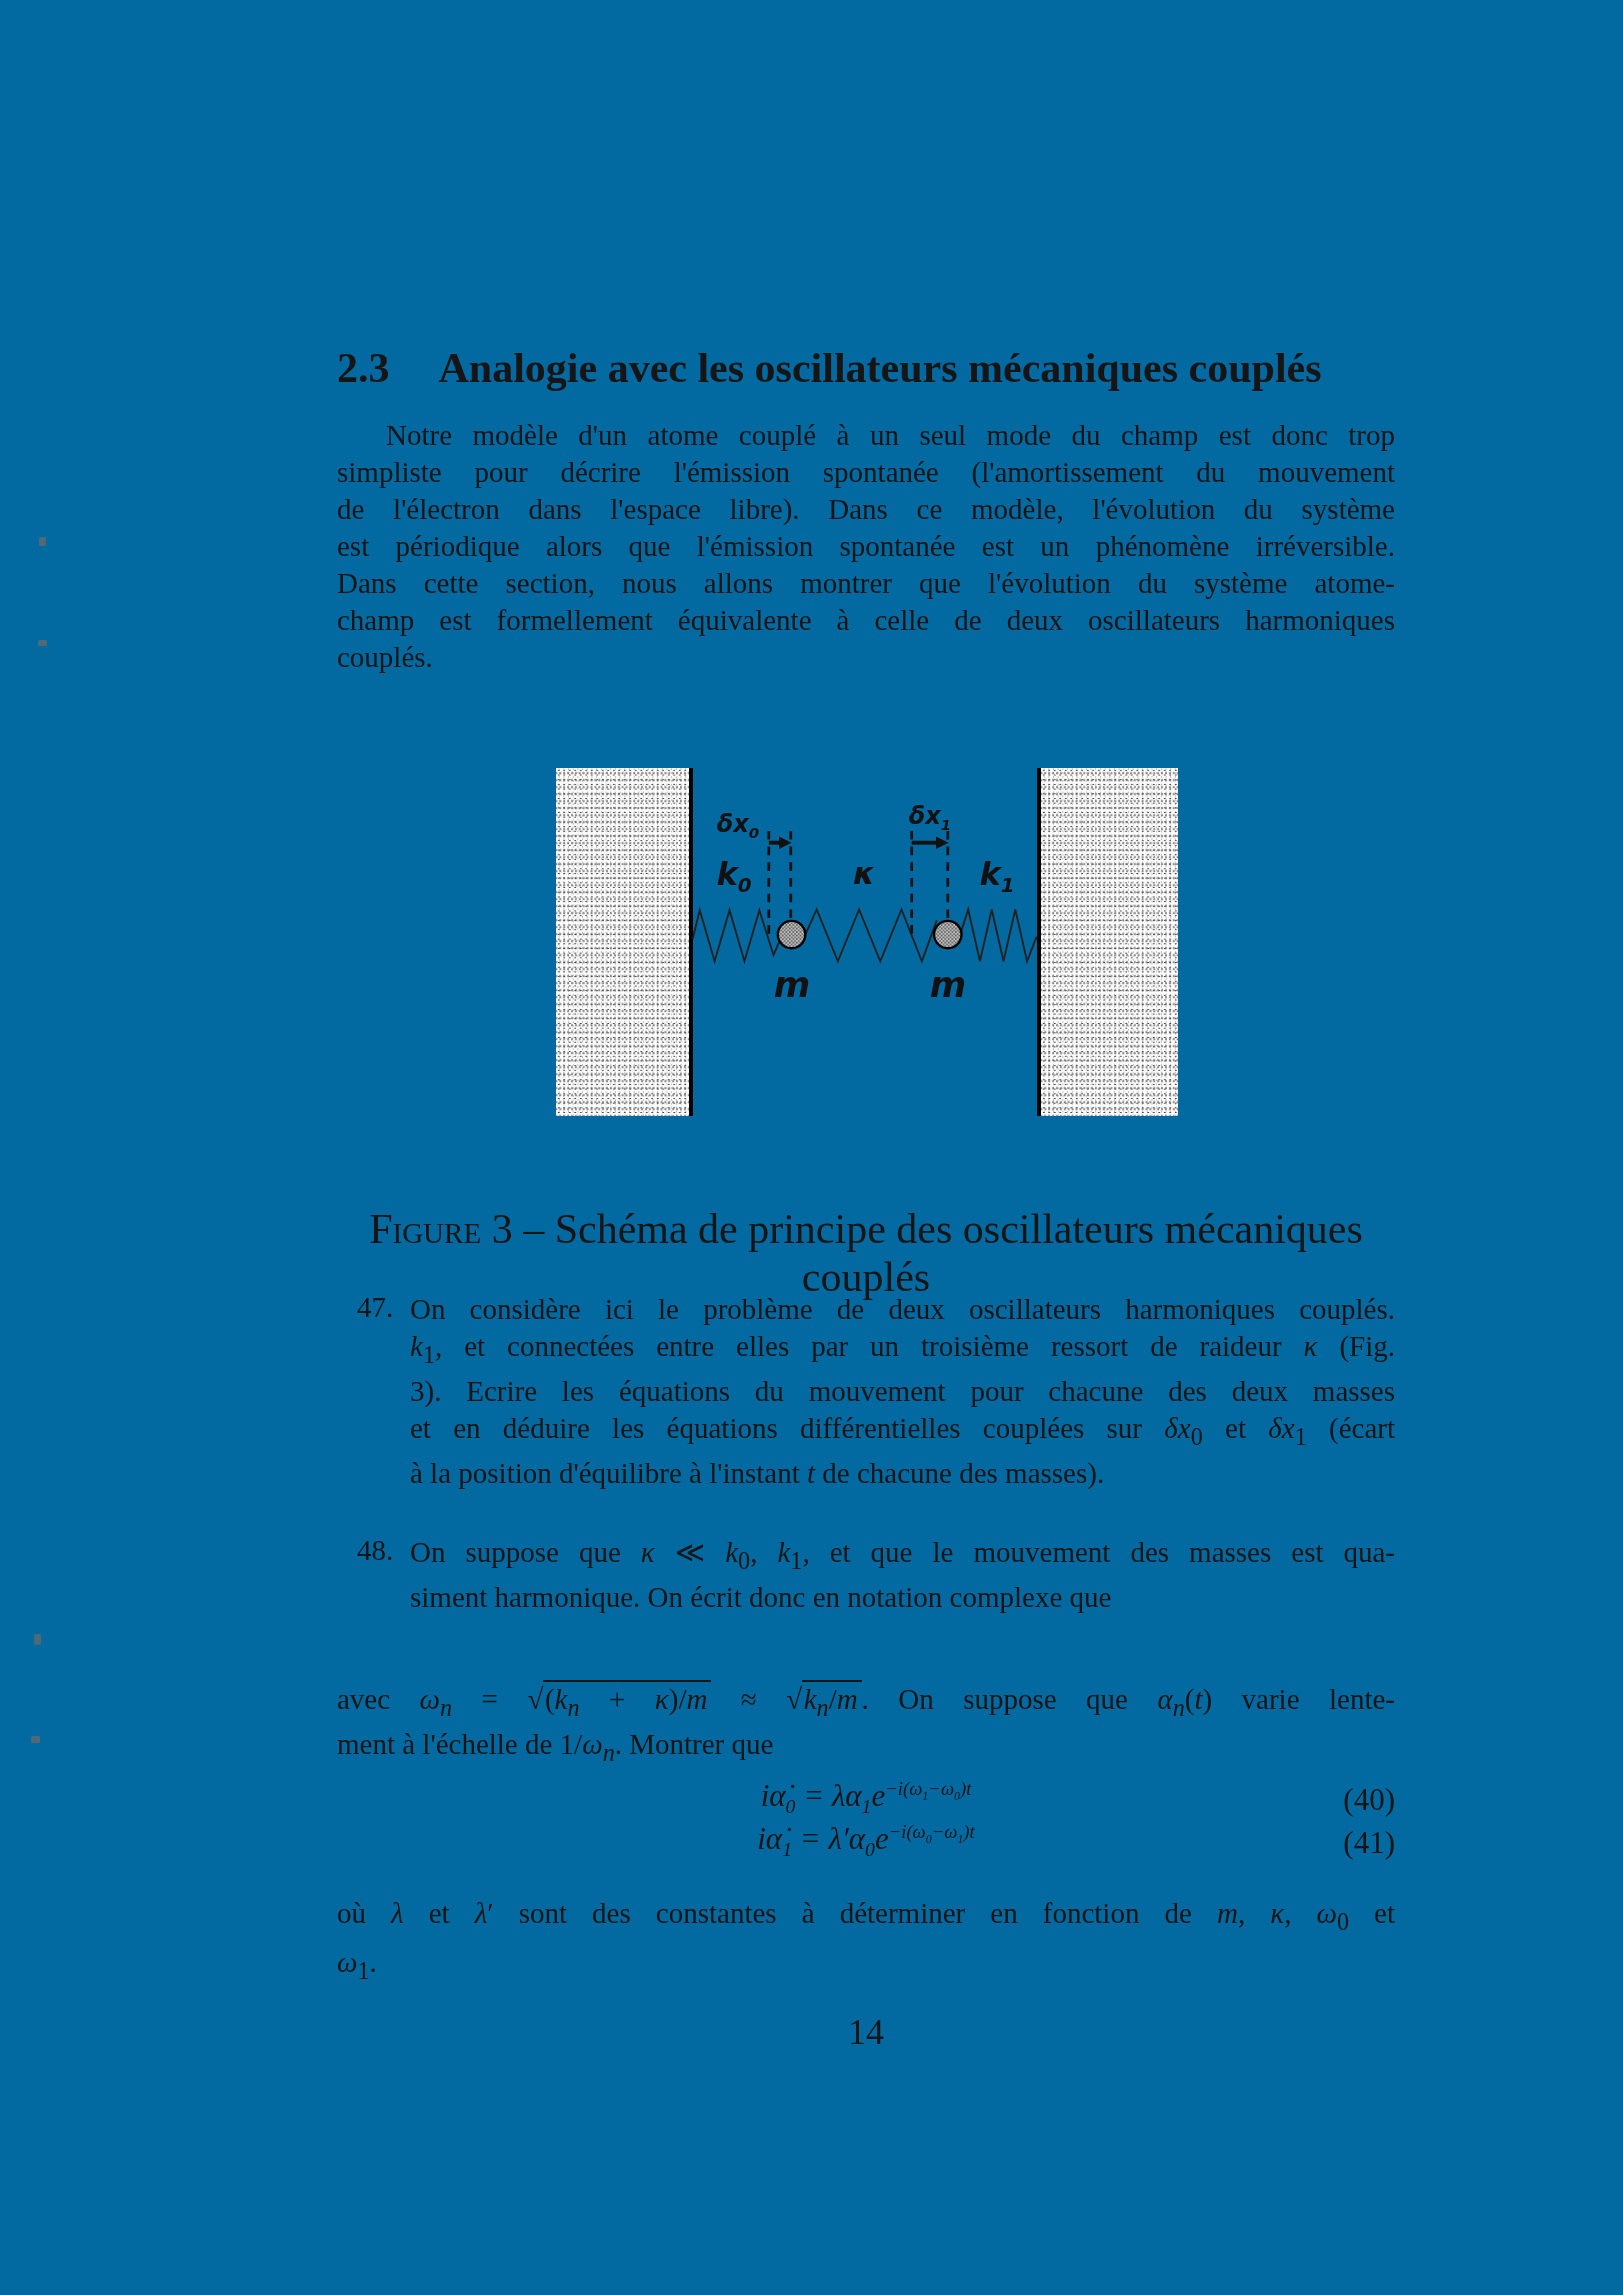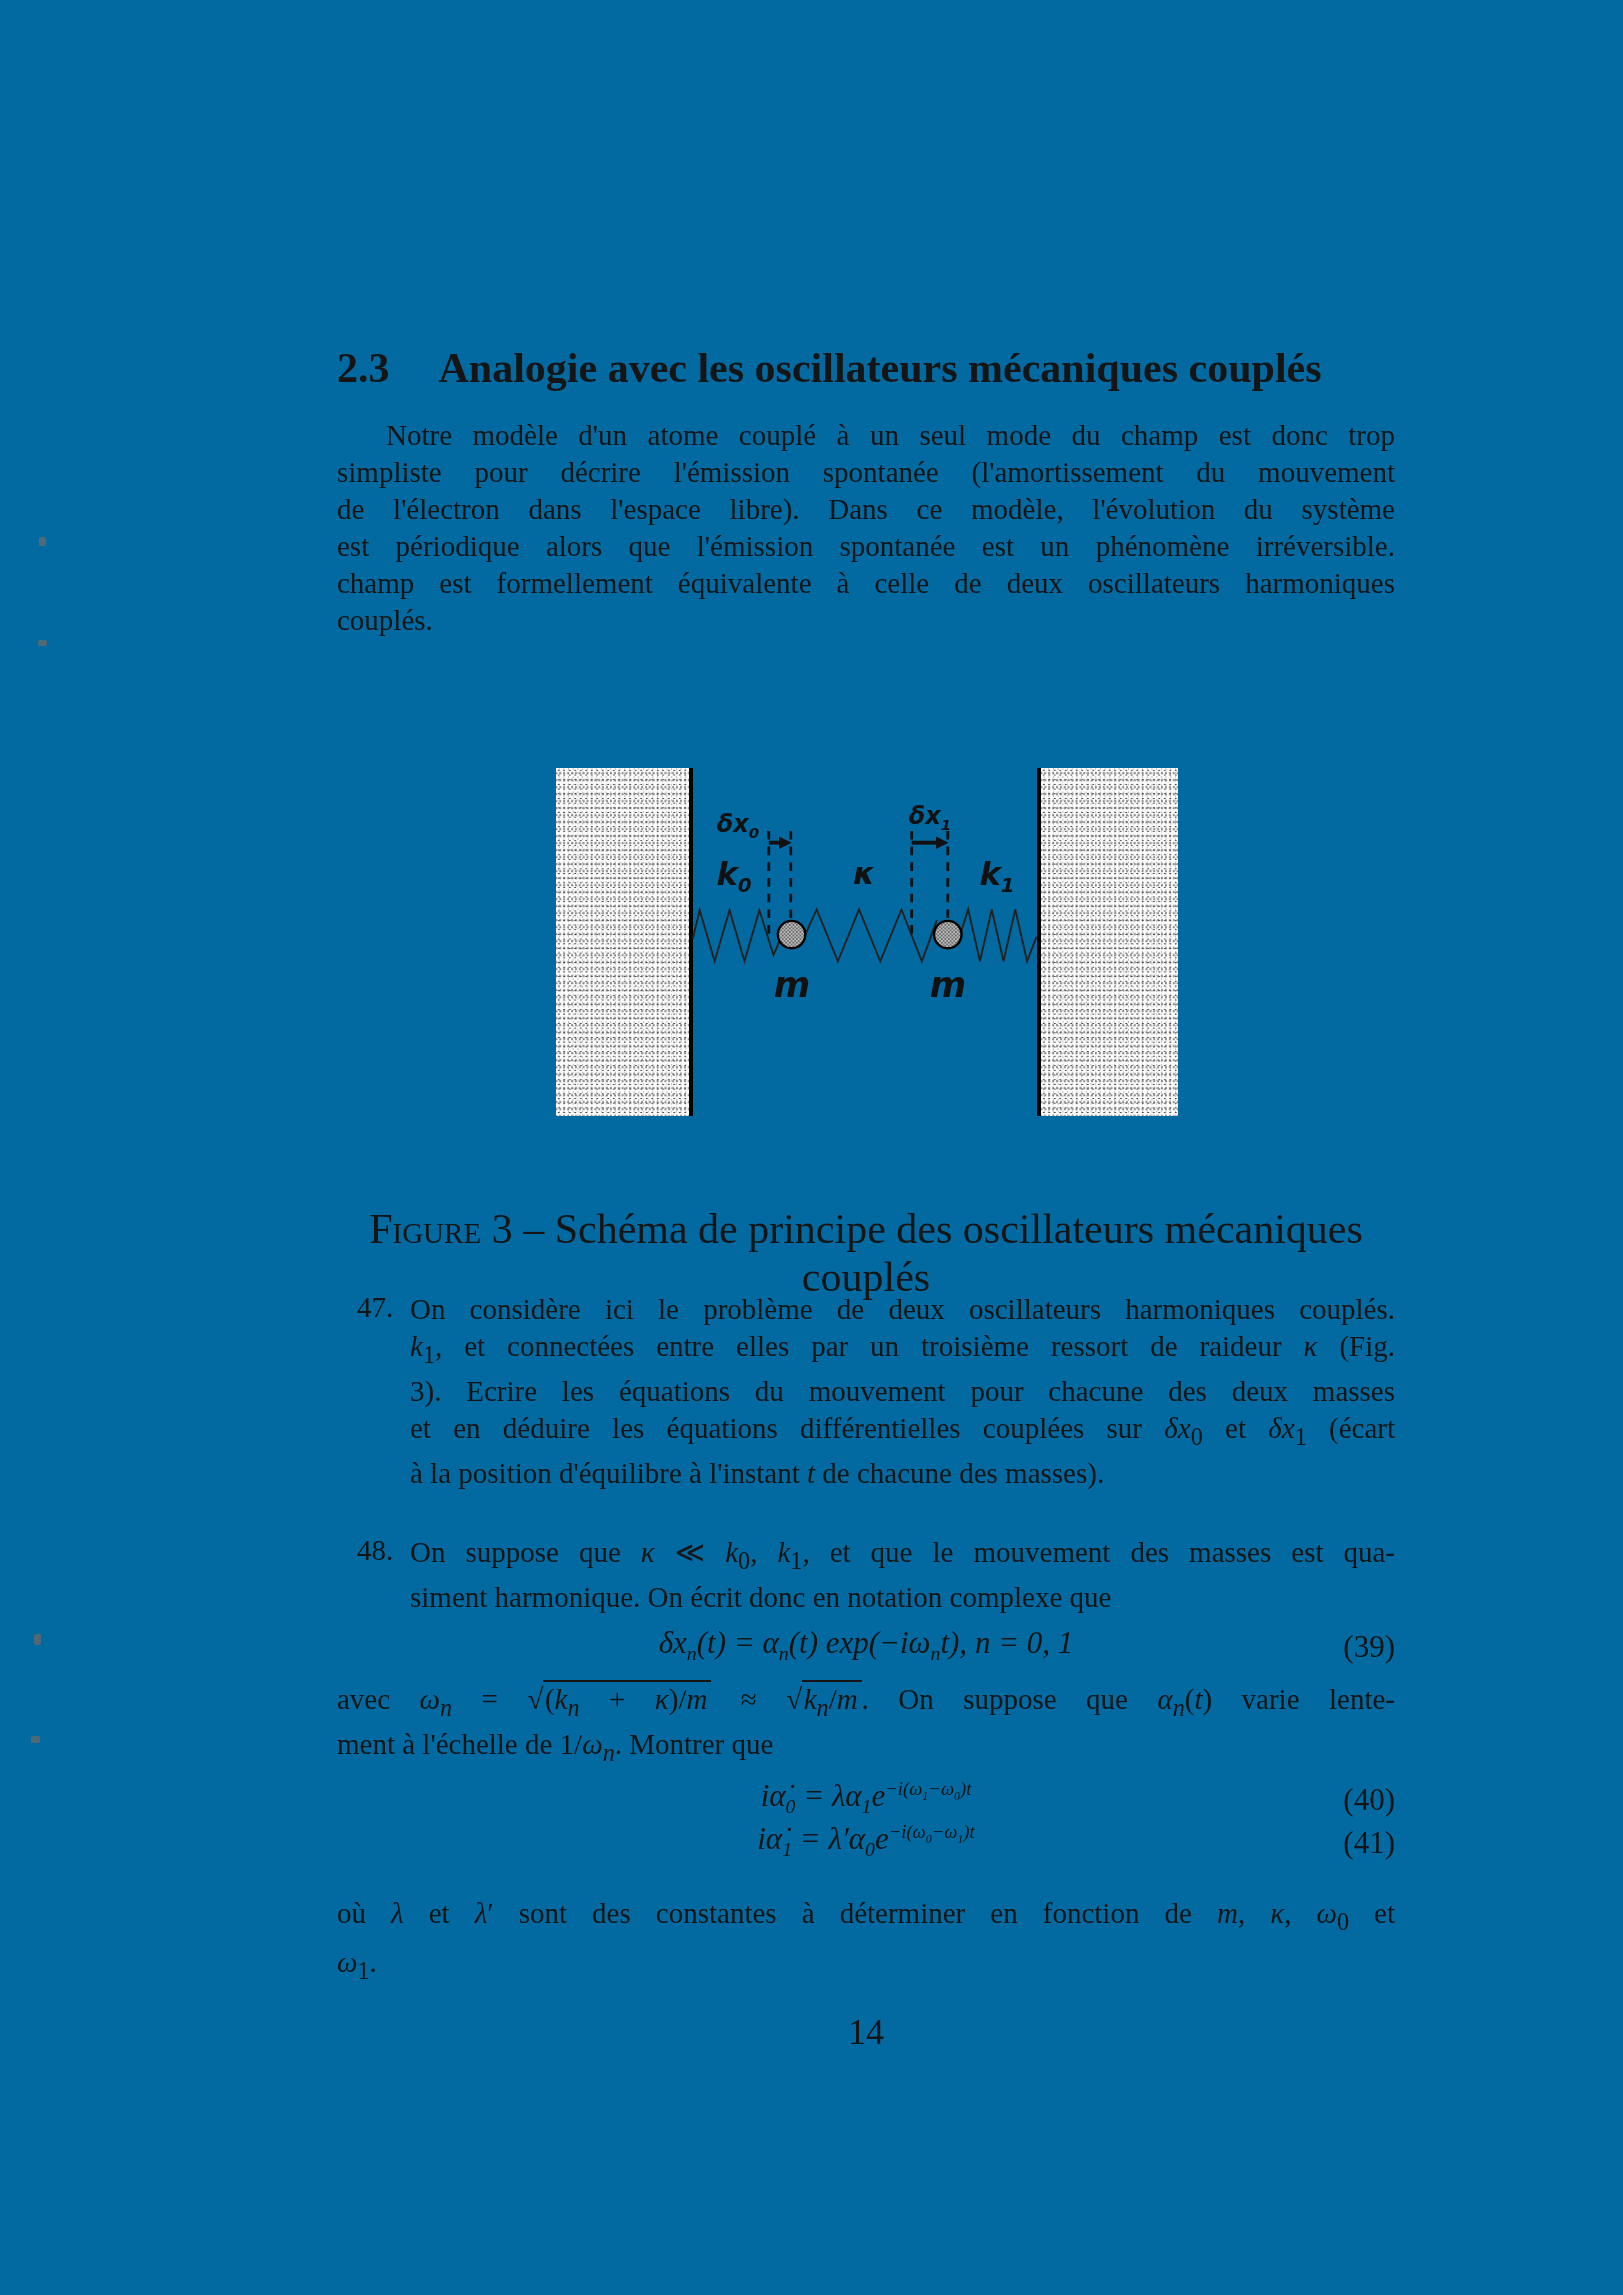--- a/index.html
+++ b/index.html
@@ -75,20 +75,21 @@
   <div class="heading">
     <span>2.3</span>
     <span>Analogie avec les oscillateurs mécaniques couplés</span>
   </div>
 
   <div class="textblock para">
       <div class="tline">Notre modèle d'un atome couplé à un seul mode du champ est donc trop</div>
       <div class="tline">simpliste pour décrire l'émission spontanée (l'amortissement du mouvement</div>
       <div class="tline">de l'électron dans l'espace libre). Dans ce modèle, l'évolution du système</div>
       <div class="tline">est périodique alors que l'émission spontanée est un phénomène irréversible.</div>
+      <div class="tline">Dans cette section, nous allons montrer que l'évolution du système atome-</div>
       <div class="tline">champ est formellement équivalente à celle de deux oscillateurs harmoniques</div>
       <div class="tline">couplés.</div>
     </div>
 
   <div class="wall wall-left"></div>
   <div class="wall wall-right"></div>
 
   <svg class="fig-svg" width="628" height="348" viewBox="700 978 800 443">
     <defs>
       <pattern id="balldots" width="4.5" height="4.5" patternUnits="userSpaceOnUse">
@@ -137,24 +138,20 @@
       <div class="tline">et en déduire les équations différentielles couplées sur <i>δx</i><sub>0</sub> et <i>δx</i><sub>1</sub> (écart</div>
       <div class="tline">à la position d'équilibre à l'instant <i>t</i> de chacune des masses).</div>
     </div>
 
   <div class="item-number" style="top:1534px;">48.</div>
   <div class="textblock item-body" style="top:1534px;">
       <div class="tline">On suppose que <i>κ</i> ≪ <i>k</i><sub>0</sub>, <i>k</i><sub>1</sub>, et que le mouvement des masses est qua-</div>
       <div class="tline">siment harmonique. On écrit donc en notation complexe que</div>
     </div>
 
-  <div class="eqrow" style="top:1625px;">
-    <span class="math"><i>δx<sub>n</sub></i>(<i>t</i>) = <i>α<sub>n</sub></i>(<i>t</i>) exp(−<i>iω<sub>n</sub>t</i>), <i>n</i> = 0, 1</span>
-    <span class="eqnum">(39)</span>
-  </div>
 
   <div class="textblock item-body" style="left:337px;top:1681px;width:1058px;">
       <div class="tline">avec <i>ω<sub>n</sub></i> = √<span class="rad">(<i>k<sub>n</sub></i> + <i>κ</i>)/<i>m</i></span> ≈ √<span class="rad"><i>k<sub>n</sub></i>/<i>m</i></span>. On suppose que <i>α<sub>n</sub></i>(<i>t</i>) varie lente-</div>
       <div class="tline">ment à l'échelle de 1/<i>ω<sub>n</sub></i>. Montrer que</div>
     </div>
 
   <div class="eqrow" style="top:1778px;">
     <span class="math"><i>iα̇</i><sub>0</sub> = <i>λα</i><sub>1</sub><i>e</i><sup>−<i>i</i>(<i>ω</i><sub>1</sub>−<i>ω</i><sub>0</sub>)<i>t</i></sup></span>
     <span class="eqnum">(40)</span>
   </div>

